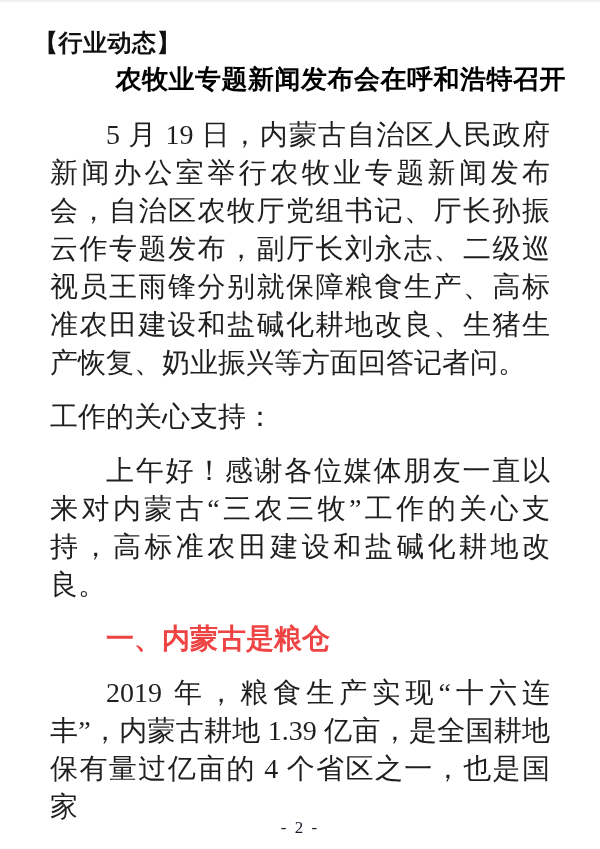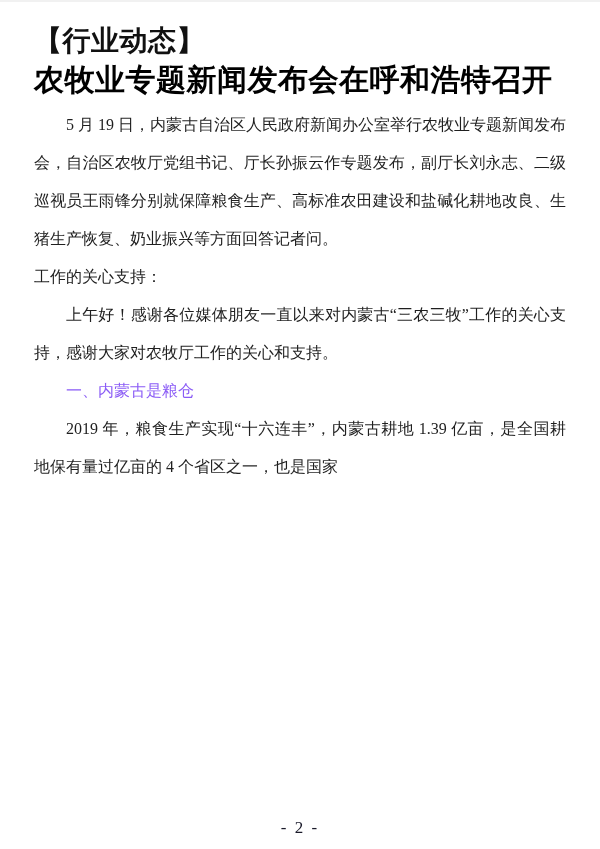--- a/index.html
+++ b/index.html
@@ -13,53 +13,53 @@
     height: 849px;
     background: #ffffff;
     box-sizing: border-box;
     padding: 28px 34px 0 34px;
     overflow: hidden;
     color: #1f1f1f;
     font-family: "Liberation Serif", serif;
     border-top: 2px solid #f1f1f1;
   }
   .category {
-    font-family: Liberation Mono, monospace;
+    font-family: Liberation Serif, serif;
     font-weight: bold;
-    font-size: 28px;
+    font-size: 24px;
     line-height: 26px;
     color: #111111;
     letter-spacing: 0.5px;
   }
   .title {
     margin: 4px 0 0 0;
-    text-align: left;
+    text-align: right;
     font-weight: bold;
-    font-size: 30px;
+    font-size: 26px;
     line-height: 40px;
     color: #000000;
     letter-spacing: 0.5px;
   }
   .content {
     margin-top: 6px;
   }
   .content p {
-    margin: 0;
-    font-size: 16px;
+    margin: 16px;
+    font-size: 28px;
     line-height: 38px;
     text-align: justify;
     text-justify: inter-character;
     word-break: break-all;
   }
   .content p.indent {
     text-indent: 2em;
   }
   .content p.heading {
-    font-weight: normal;
-    color: #8b5cf6;
+    font-weight: bold;
+    color: #ef4444;
   }
   .footer {
     position: absolute;
     left: 0;
     right: 0;
     top: 816px;
     text-align: center;
     font-size: 17px;
     letter-spacing: 2px;
     color: #1a1a2a;
@@ -71,20 +71,20 @@
 
 <div class="page">
 
   <div class="category">【行业动态】</div>
 
   <h1 class="title">农牧业专题新闻发布会在呼和浩特召开</h1>
 
   <div class="content">
     <p class="indent">5 月 19 日，内蒙古自治区人民政府新闻办公室举行农牧业专题新闻发布会，自治区农牧厅党组书记、厅长孙振云作专题发布，副厅长刘永志、二级巡视员王雨锋分别就保障粮食生产、高标准农田建设和盐碱化耕地改良、生猪生产恢复、奶业振兴等方面回答记者问。</p>
     <p>工作的关心支持：</p>
-    <p class="indent">上午好！感谢各位媒体朋友一直以来对内蒙古“三农三牧”工作的关心支持，感谢大家对农牧厅工作的关心和支持。</p>
+    <p class="indent">上午好！感谢各位媒体朋友一直以来对内蒙古“三农三牧”工作的关心支持，高标准农田建设和盐碱化耕地改良。</p>
     <p class="heading indent">一、内蒙古是粮仓</p>
     <p class="indent">2019 年，粮食生产实现“十六连丰”，内蒙古耕地 1.39 亿亩，是全国耕地保有量过亿亩的 4 个省区之一，也是国家</p>
   </div>
 
   <div class="footer">- 2 -</div>
 
 </div>
 
 </body></html>

